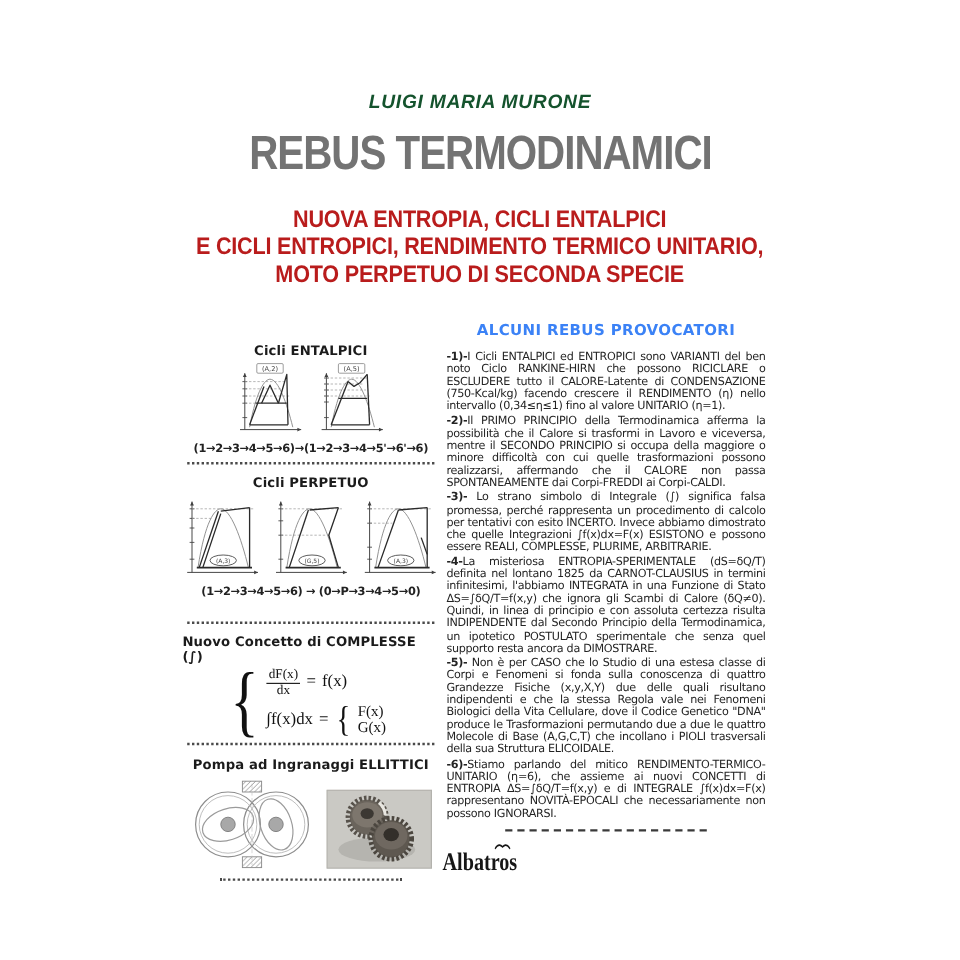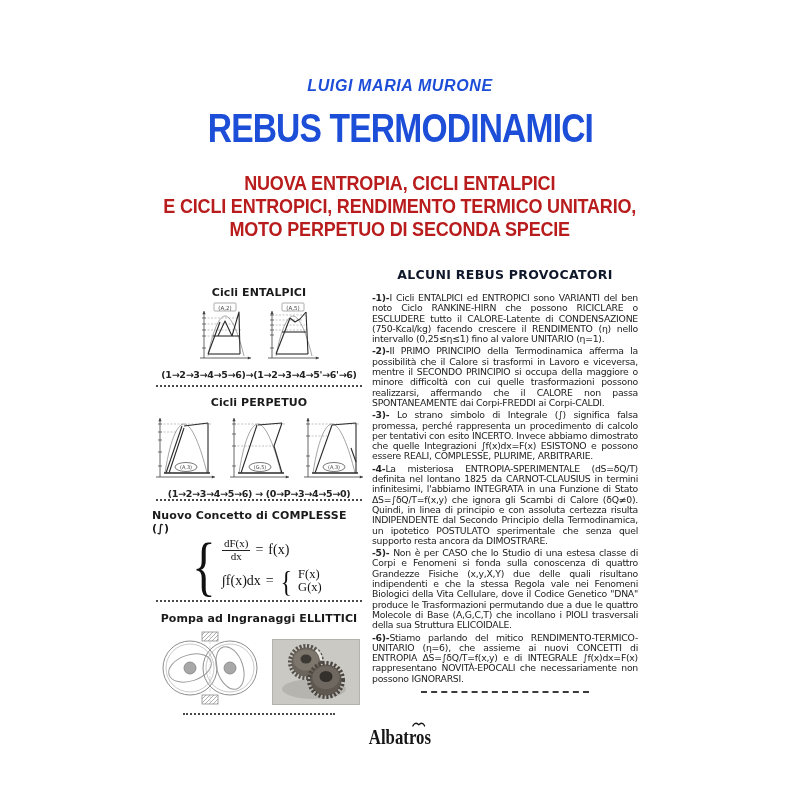--- a/index.html
+++ b/index.html
@@ -2,23 +2,23 @@
 <html><head>
 <meta charset="utf-8">
 <style>
   html,body{margin:0;padding:0;background:#ffffff;}
   body{width:800px;height:800px;font-family:"DejaVu Sans",sans-serif;color:#1c1c1c;}
   .page{position:relative;width:800px;height:800px;background:#fff;overflow:hidden;}
 
   .center-abs{position:absolute;left:0;right:0;text-align:center;}
 
   .author{top:77px;font-family:"Liberation Sans",sans-serif;font-style:italic;font-size:16px;
-          font-weight:bold;letter-spacing:.6px;color:#1d4ed8;}
+          font-weight:bold;letter-spacing:.6px;color:#14532d;}
   .title{top:106px;font-family:"Liberation Sans",sans-serif;font-weight:bold;font-size:40px;
-         color:#1d4ed8;}
+         color:#737373;}
   .title-inner{display:inline-block;transform:scaleX(.84);transform-origin:center top;letter-spacing:-1px;}
   .subtitle{top:172px;font-family:"Liberation Sans",sans-serif;font-weight:bold;font-size:20px;
             line-height:23px;color:#b91c1c;}
   .subtitle-inner{display:inline-block;transform:scaleX(.9);transform-origin:center top;letter-spacing:-.2px;}
 
   
   .left-col{position:absolute;left:152px;top:286px;width:214px;display:flex;flex-direction:column;
             align-items:center;}
   .sec-heading{font-size:11px;font-weight:bold;color:#1b1b1b;letter-spacing:.1px;}
   .diagram-row{display:flex;gap:6px;align-items:flex-end;justify-content:center;}
@@ -30,29 +30,29 @@
   .brace-big{font-size:66px;font-weight:400;line-height:58px;transform:scaleX(.75);display:inline-block;}
   .formula-lines{display:flex;flex-direction:column;gap:6px;margin-left:2px;}
   .frow{display:flex;align-items:center;gap:5px;font-size:14px;}
   .frac{display:inline-flex;flex-direction:column;align-items:center;font-size:11px;line-height:11px;}
   .frac .num{border-bottom:1px solid #222;padding:0 2px 1px;}
   .brace-small{font-size:30px;font-weight:400;line-height:26px;transform:scaleX(.8);display:inline-block;}
   .stack{display:inline-flex;flex-direction:column;font-size:12.5px;line-height:13px;}
 
   
   .right-col{position:absolute;left:372px;top:267px;width:266px;}
-  .right-heading{text-align:center;font-size:12.5px;font-weight:bold;letter-spacing:.3px;color:#0f172a;
+  .right-heading{text-align:center;font-size:12.5px;font-weight:bold;letter-spacing:.3px;color:#3b82f6;
                  margin-bottom:11px;}
   .right-col p{margin:0 0 2px 0;font-size:9.3px;line-height:10.3px;text-align:justify;color:#232323;
                letter-spacing:-.25px;}
   .right-col p .lead{font-weight:bold;}
   .dashed-sep{width:168px;border-bottom:2px dashed #3a3a3a;height:0;margin:7px auto 0;}
 
   
-  .publisher{top:725px;}
+  .publisher{top:706px;}
   .logo-wrap{display:inline-block;position:relative;font-family:"Liberation Serif",serif;
              font-weight:bold;font-size:21px;color:#161616;transform:scaleX(.8);transform-origin:center top;}
   .bird{position:absolute;left:69%;top:-5px;}
 </style>
 </head>
 <body>
 
 <div class="page">
 
   <div class="center-abs author">LUIGI MARIA MURONE</div>
@@ -227,21 +227,21 @@
             <path d="M33,13 L57,11"></path>
           <path d="M57,11 L57,61"></path>
             <path d="M52,36 L57,50"></path>
           <path d="M13,61 L59,61" stroke-width="1.6"></path>
         </g>
         <ellipse cx="35" cy="55" rx="11" ry="4.5" fill="#ffffff" stroke="#555" stroke-width="0.8"></ellipse>
         <text x="35" y="57" font-size="5" text-anchor="middle" fill="#444">(A,3)</text>
       </svg>
     </div>
 
-    <div class="seq" style="margin-bottom:0;">(1→2→3→4→5→6) → (0→P→3→4→5→0)</div>
+    <div class="seq" style="margin-bottom:19px;">(1→2→3→4→5→6) → (0→P→3→4→5→0)</div>
     <div class="dotted-sep" style="margin-bottom:8px;"></div>
 
     <div class="sec-heading" style="margin-bottom:2px;">Nuovo Concetto di COMPLESSE (∫)</div>
 
     <div class="formula">
       <span class="brace-big">{</span>
       <div class="formula-lines">
         <div class="frow">
           <span class="frac">
             <span class="num">dF(x)</span>
@@ -308,21 +308,21 @@
         </g>
       </svg>
     </div>
 
     <div class="dotted-sep short"></div>
   </div>
 
   <div class="right-col">
     <div class="right-heading">ALCUNI REBUS PROVOCATORI</div>
 
-    <p><span class="lead">-1)-</span><span>I Cicli ENTALPICI ed ENTROPICI sono VARIANTI del ben noto Ciclo RANKINE-HIRN che possono RICICLARE o ESCLUDERE tutto il CALORE-Latente di CONDENSAZIONE (750-Kcal/kg)  facendo crescere il RENDIMENTO (η) nello intervallo (0,25≤η≤1) fino al valore UNITARIO (η=1).</span></p>
+    <p><span class="lead">-1)-</span><span>I Cicli ENTALPICI ed ENTROPICI sono VARIANTI del ben noto Ciclo RANKINE-HIRN che possono RICICLARE o ESCLUDERE tutto il CALORE-Latente di CONDENSAZIONE (750-Kcal/kg)  facendo crescere il RENDIMENTO (η) nello intervallo (0,34≤η≤1) fino al valore UNITARIO (η=1).</span></p>
     <p><span class="lead">-2)-</span><span>Il PRIMO PRINCIPIO della Termodinamica afferma la possibilità che il Calore si trasformi in Lavoro e viceversa, mentre il SECONDO PRINCIPIO si occupa  della maggiore o minore difficoltà con cui quelle trasformazioni possono realizzarsi, affermando che il CALORE non passa SPONTANEAMENTE dai Corpi-FREDDI ai Corpi-CALDI.</span></p>
     <p><span class="lead">-3)-</span><span> Lo strano simbolo di Integrale (∫) significa falsa promessa, perché rappresenta un procedimento di calcolo per tentativi con esito INCERTO. Invece abbiamo dimostrato che quelle Integrazioni ∫f(x)dx=F(x) ESISTONO e possono essere REALI, COMPLESSE, PLURIME, ARBITRARIE.</span></p>
     <p><span class="lead">-4-</span><span>La misteriosa ENTROPIA-SPERIMENTALE (dS=δQ/T) definita nel lontano 1825 da CARNOT-CLAUSIUS in termini infinitesimi, l'abbiamo INTEGRATA  in una Funzione di Stato ΔS=∫δQ/T=f(x,y) che ignora gli  Scambi di Calore (δQ≠0). Quindi, in linea di principio e con assoluta certezza  risulta INDIPENDENTE dal Secondo Principio della Termodinamica, un ipotetico POSTULATO sperimentale che senza quel supporto resta ancora da DIMOSTRARE.</span></p>
     <p><span class="lead">-5)-</span><span> Non è per CASO che lo Studio di una estesa classe di Corpi e Fenomeni si fonda sulla conoscenza di quattro Grandezze Fisiche (x,y,X,Y) due delle quali risultano indipendenti e che la stessa Regola vale nei Fenomeni Biologici della Vita Cellulare, dove il Codice Genetico "DNA" produce le Trasformazioni permutando due a due le quattro Molecole di Base (A,G,C,T) che incollano i PIOLI trasversali della sua Struttura ELICOIDALE.</span></p>
     <p><span class="lead">-6)-</span><span>Stiamo parlando del mitico RENDIMENTO-TERMICO-UNITARIO (η=6), che assieme ai nuovi CONCETTI di ENTROPIA ΔS=∫δQ/T=f(x,y) e di INTEGRALE ∫f(x)dx=F(x) rappresentano NOVITÀ-EPOCALI che necessariamente non possono IGNORARSI.</span></p>
 
     <div class="dashed-sep"></div>
   </div>
 
   <div class="center-abs publisher">

